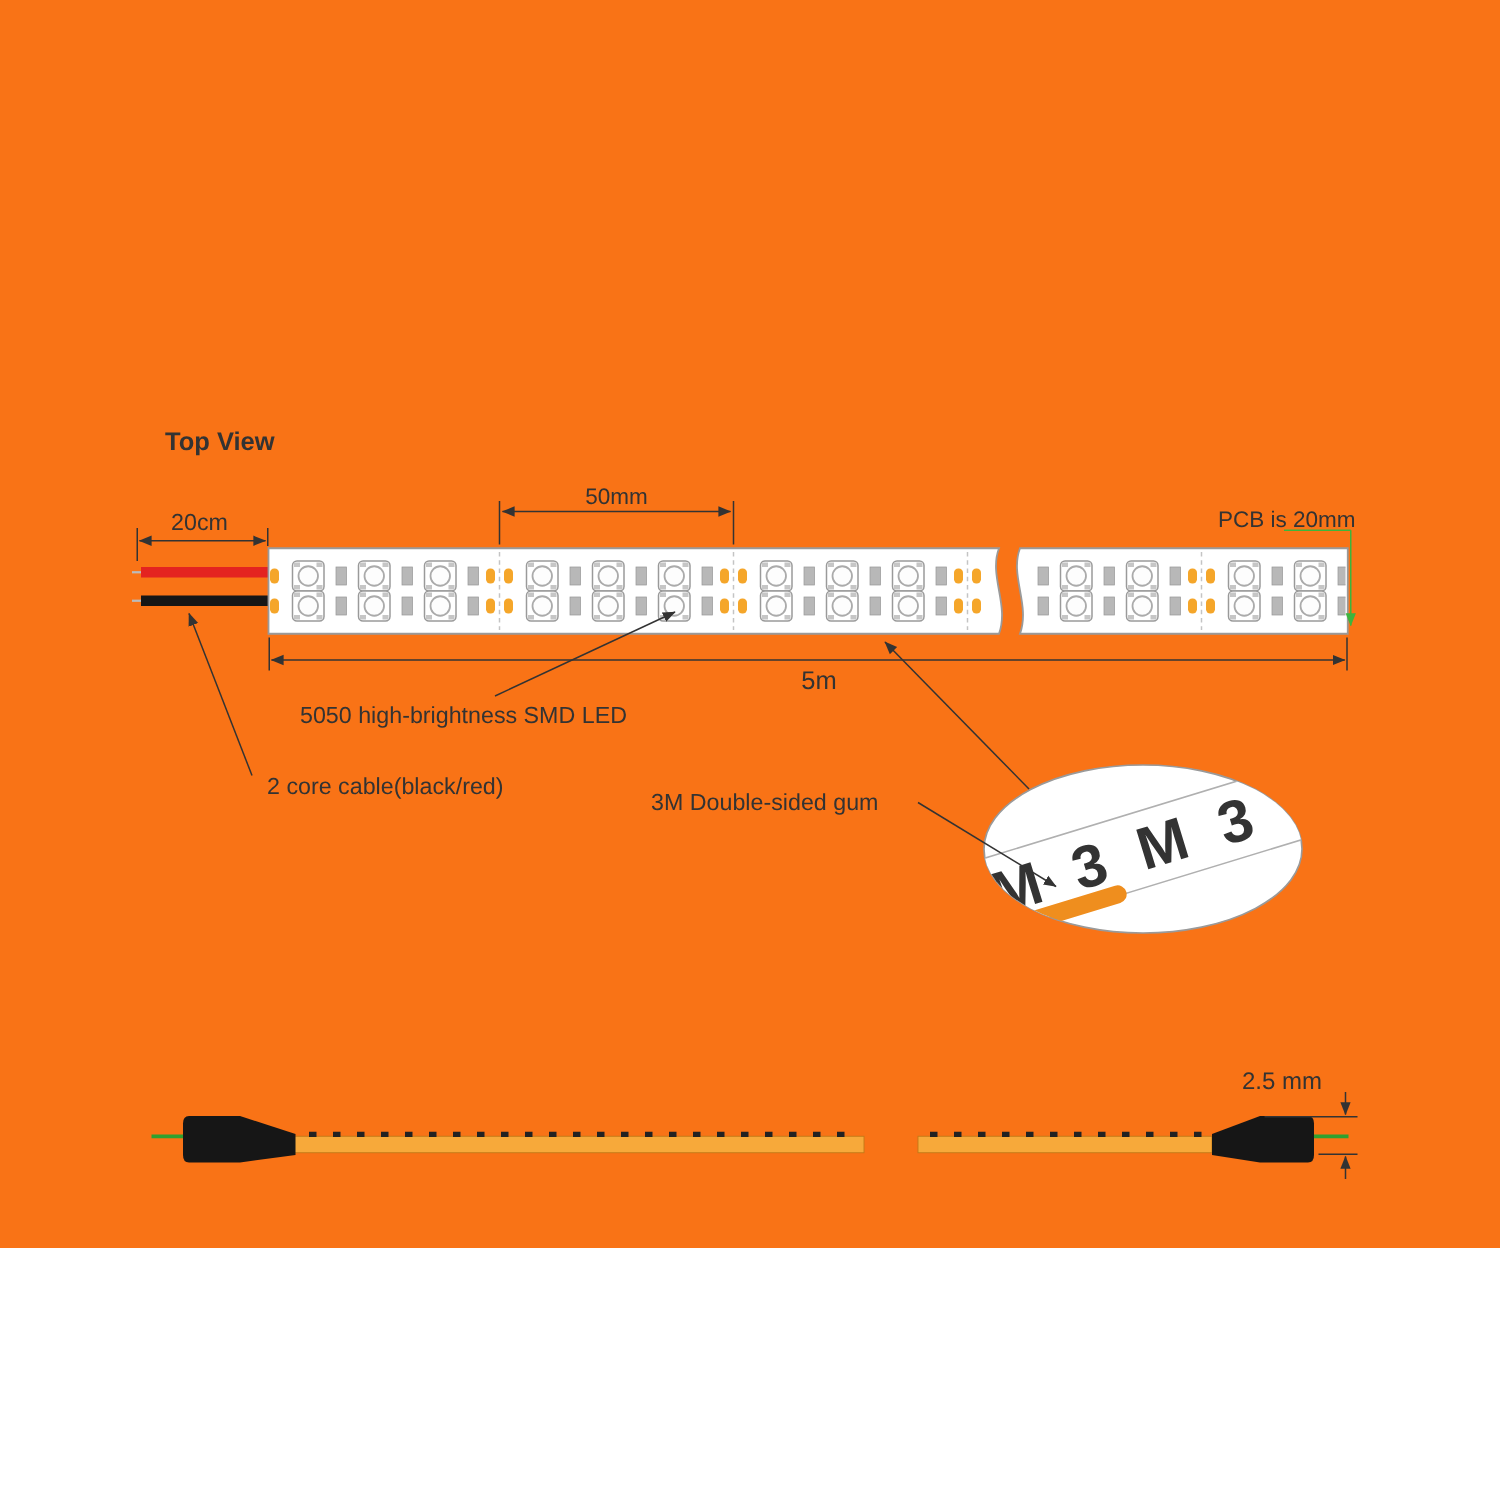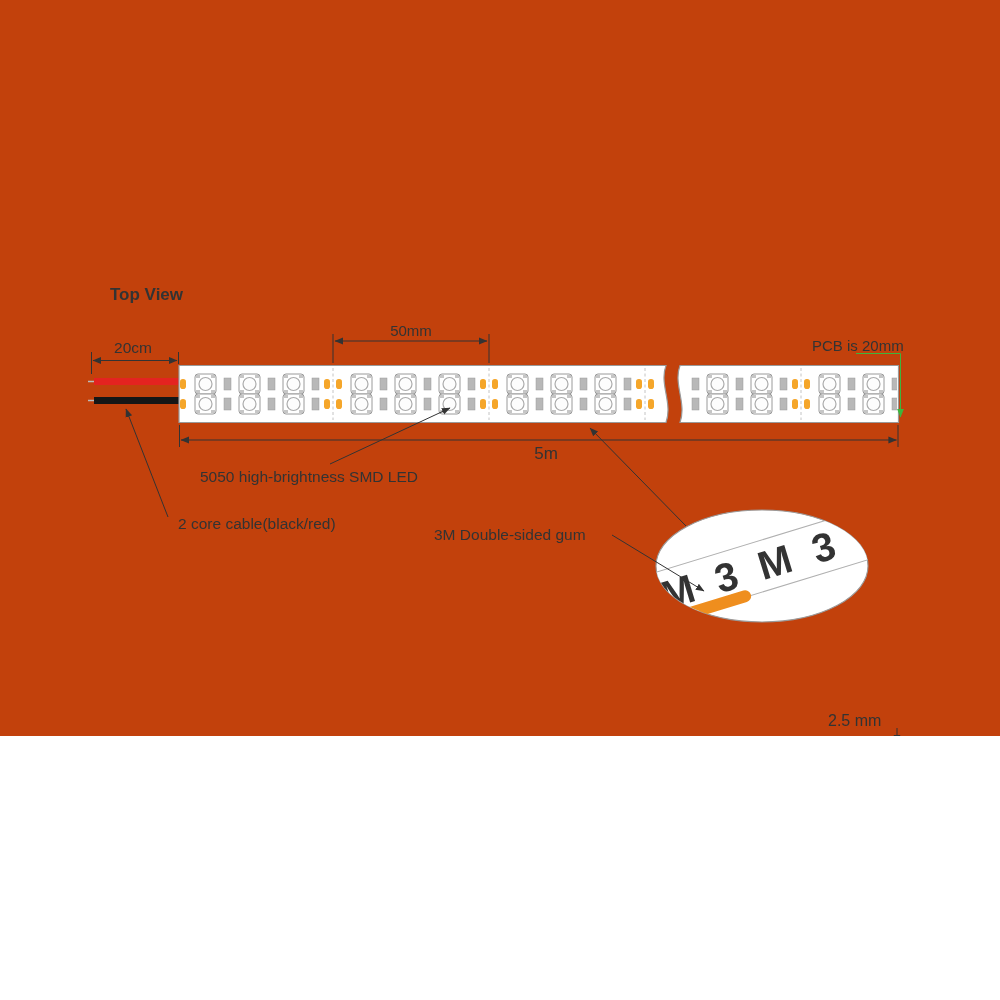--- a/index.html
+++ b/index.html
@@ -1,16 +1,16 @@
 <!DOCTYPE html>
 <html><head>
 <meta charset="utf-8">
 <style>
   html,body{margin:0;padding:0;background:#ffffff;}
-  .canvas{position:relative;width:1000px;height:736px;background:#c2410c;font-family:"Liberation Sans",sans-serif;overflow:hidden;}
+  .canvas{position:relative;width:1000px;height:832px;background:#f97316;font-family:"Liberation Sans",sans-serif;overflow:hidden;}
   svg{position:absolute;left:0;top:0;}
   text{font-family:"Liberation Sans","DejaVu Sans",sans-serif;fill:#333;}
   .title{font-size:17px;font-weight:bold;}
   .dim{font-size:15.5px;}
   .dim-small{font-size:15px;}
   .callout{font-size:15.5px;}
   .green-label{font-size:15px;}
   .tape-print{font-size:40px;font-weight:bold;letter-spacing:6px;}
 </style>
 </head>

